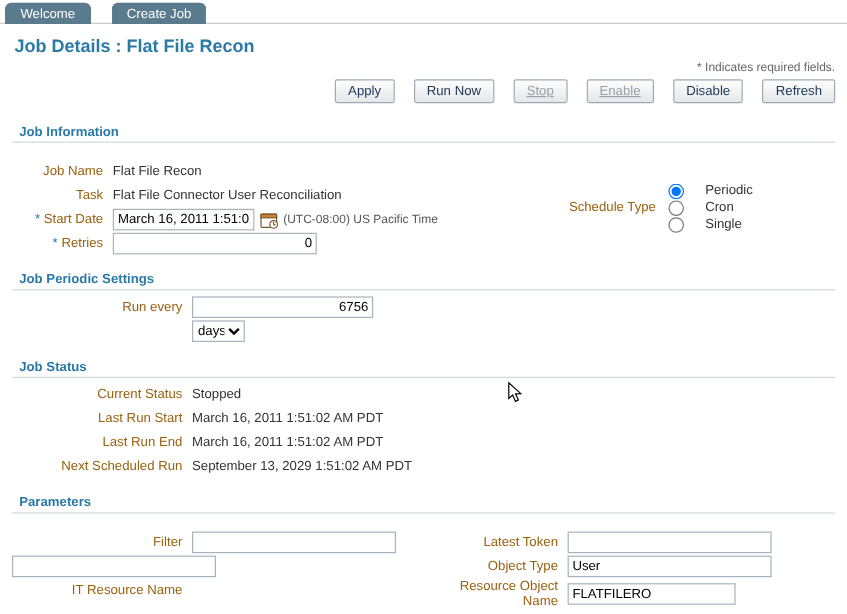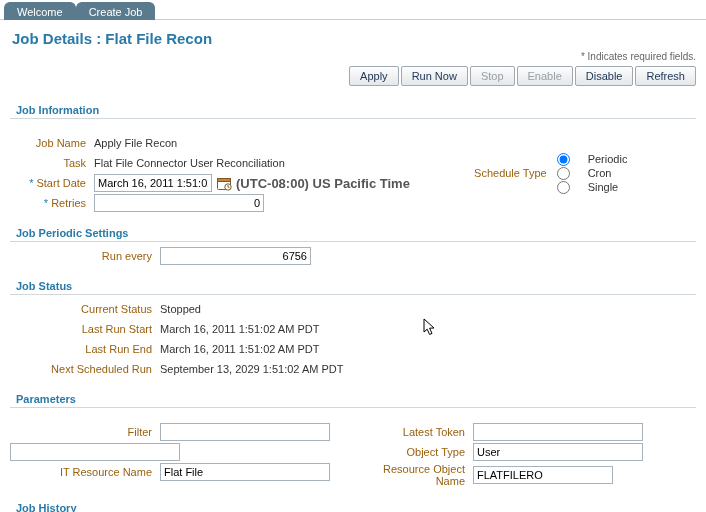--- a/index.html
+++ b/index.html
@@ -17,21 +17,21 @@
     align-items: flex-end;
     height: 20px;
     background: #fff;
     border-bottom: 1px solid #ccc;
     padding-left: 4px;
   }
   .tab {
     height: 18px;
     line-height: 18px;
     padding: 0 12px;
-    margin-right: 0;
+    margin-right: 17px;
     border-radius: 6px 6px 0 0;
     font-size: 11px;
     cursor: pointer;
     position: relative;
     top: 1px;
   }
   .tab.inactive {
     background: #5a7a8e;
     color: #fff;
     border: 1px solid #5a7a8e;
@@ -52,35 +52,36 @@
   }
   .req-note {
     text-align: right;
     font-size: 10px;
     color: #666;
     padding-right: 10px;
   }
   .toolbar {
     display: flex;
     justify-content: flex-end;
-    gap: 2px;
+    gap: 16px;
     padding: 4px 10px 8px 10px;
   }
   .btn {
     border: 1px solid #a0a9b1;
     background: linear-gradient(#fdfdfd, #e4e7ea);
     padding: 3px 10px;
     font-size: 11px;
     cursor: pointer;
     border-radius: 2px;
     color: #21395a;
   }
   .btn.disabled {
     color: #9aa0a6;
     cursor: default;
+    text-decoration: underline;
   }
   .content {
     padding: 0 10px 10px 10px;
   }
   .section-title {
     background: #fff;
     color: #2a7aa8;
     font-weight: bold;
     font-size: 11px;
     padding: 4px 6px 2px 6px;
@@ -148,21 +149,21 @@
     width: 16px; height: 16px;
     cursor: pointer;
   }
   .cal-icon svg { display: block; }
   .cursor-ptr {
     position: absolute;
     left: 423px; top: 318px;
     width: 14px; height: 20px;
     pointer-events: none;
   }
-  .tz { color: #555; font-size: 13px; font-weight: bold; }
+  .tz { color: #555; font-size: 10px; }
 </style>
 </head>
 <body>
 
 <div class="tabs">
   <div class="tab inactive">Welcome</div>
   <div class="tab inactive">Create Job</div>
 </div>
 
 <div class="page-title">Job Details : Flat File Recon</div>
@@ -178,21 +179,21 @@
 </div>
 
 <div class="content">
 
   <div class="section-title">Job Information</div>
   <div class="section-body">
     <div class="two-col">
       <div class="col" style="flex:1.15">
         <div class="row">
           <div class="label-col" style="width:84px">Job Name</div>
-          <div class="val-col">Apply File Recon</div>
+          <div class="val-col">Flat File Recon</div>
         </div>
         <div class="row">
           <div class="label-col" style="width:84px">Task</div>
           <div class="val-col">Flat File Connector User Reconciliation</div>
         </div>
         <div class="row">
           <div class="label-col req" style="width:84px">Start Date</div>
           <div class="val-col">
             <input type="text" style="width: 118px;" value="March 16, 2011 1:51:02">
             <span class="cal-icon">
@@ -234,20 +235,28 @@
   </div>
 
   <div class="section-title">Job Periodic Settings</div>
   <div class="section-body">
     <div class="row">
       <div class="label-col">Run every</div>
       <div class="val-col">
         <input type="text" class="num" style="width: 151px;" value="6756">
       </div>
     </div>
+    <div class="row">
+      <div class="label-col"></div>
+      <div class="val-col">
+        <select style="width:44px">
+          <option>days</option>
+        </select>
+      </div>
+    </div>
   </div>
 
   <div class="section-title">Job Status</div>
   <div class="section-body">
     <div class="row">
       <div class="label-col">Current Status</div>
       <div class="val-col">Stopped</div>
     </div>
     <div class="row">
       <div class="label-col">Last Run Start</div>
@@ -273,23 +282,20 @@
               <input type="text" style="width: 170px;" value="">
             </div>
         </div>
         <div class="row" style="align-items:flex-start">
           <div class="val-col">
               <input type="text" style="width: 170px;" value="">
             </div>
         </div>
         <div class="row">
           <div class="label-col">IT Resource Name</div>
-          <div class="val-col">
-              <input type="text" style="width: 170px;" value="Flat File">
-            </div>
         </div>
       </div>
       <div class="col">
         <div class="row">
           <div class="label-col" style="width:120px">Latest Token</div>
           <div class="val-col">
               <input type="text" style="width: 170px;" value="">
             </div>
         </div>
         <div class="row">

